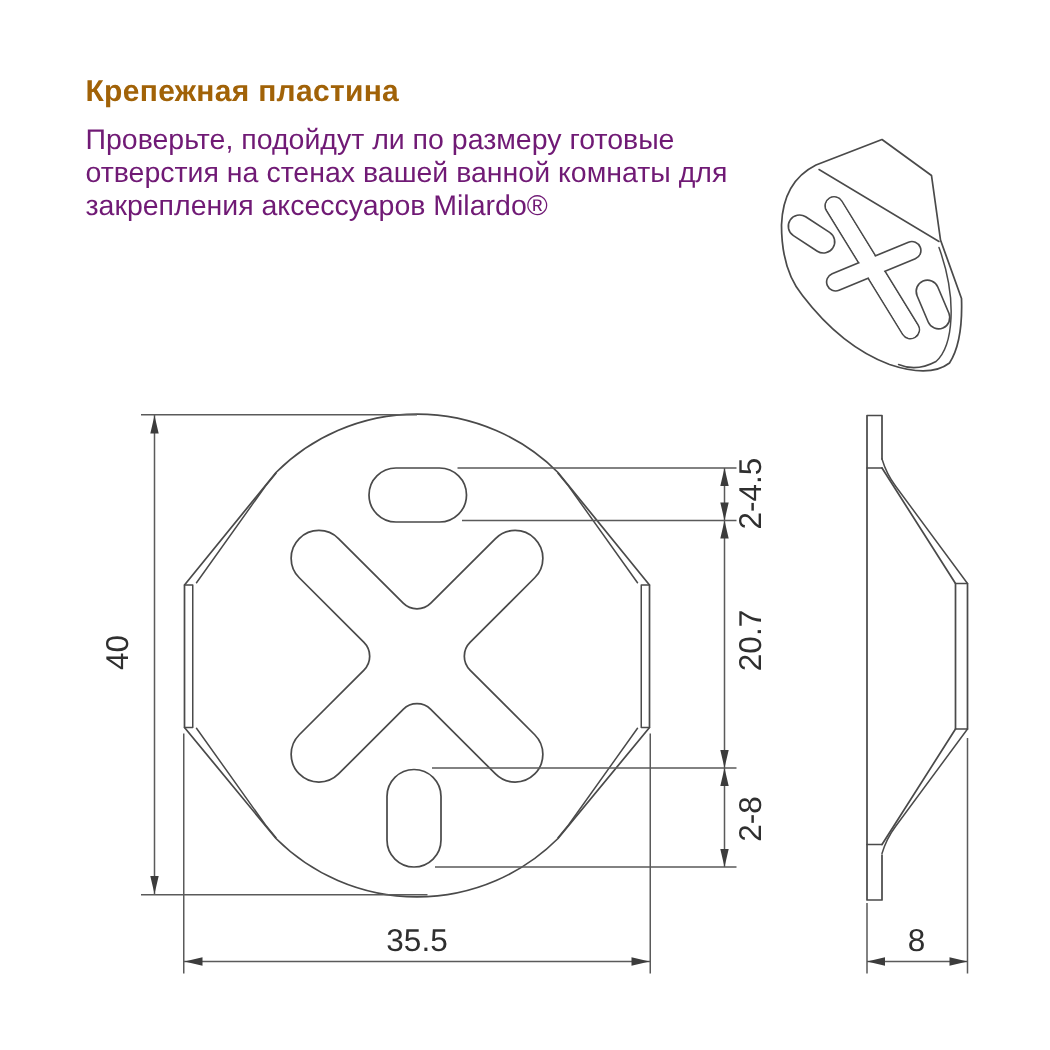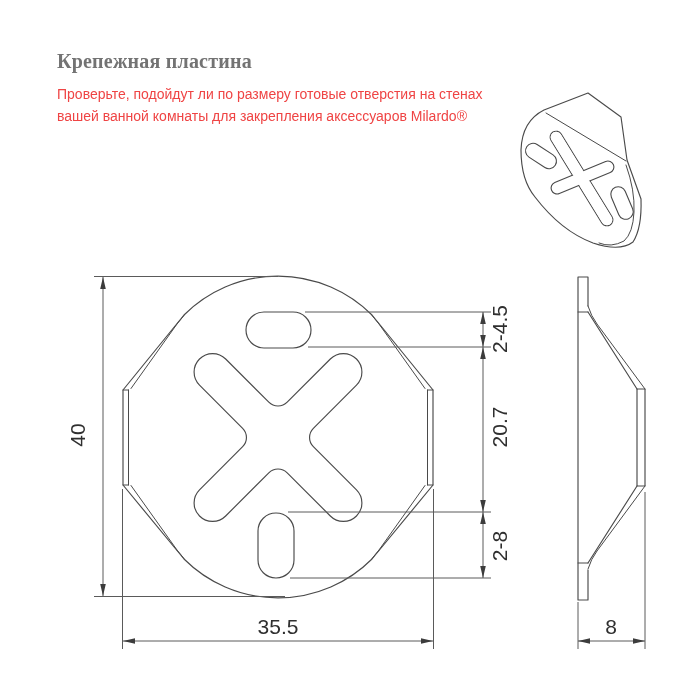--- a/index.html
+++ b/index.html
@@ -1,20 +1,20 @@
 <!DOCTYPE html>
 <html><head>
 <meta charset="utf-8">
 <style>
   html,body{margin:0;padding:0;background:#fff;}
   .page{position:relative;width:700px;height:700px;background:#ffffff;overflow:hidden;
         font-family:"Liberation Sans", sans-serif;}
   .hdr{position:absolute;left:57px;top:50px;width:460px;}
-  .hdr h1{margin:0 0 10px 0;font-size:20px;font-weight:bold;color:#737373;letter-spacing:.2px;font-family:Liberation Serif, serif;}
-  .hdr p{margin:0;font-size:14px;line-height:22px;color:#ef4444;max-width:452px;}
+  .hdr h1{margin:0 0 10px 0;font-size:20px;font-weight:bold;color:#a16207;letter-spacing:.2px;}
+  .hdr p{margin:0;font-size:19px;line-height:22px;color:#701a75;max-width:452px;}
   svg{position:absolute;left:0;top:0;}
   .geo{stroke:#4a4a4a;stroke-width:1.15;fill:none;stroke-linejoin:round;stroke-linecap:round;}
   .geo2{stroke:#4a4a4a;stroke-width:1;fill:none;stroke-linejoin:round;stroke-linecap:round;}
   .cut{stroke:#4a4a4a;stroke-width:1.1;fill:#ffffff;}
   .cutfill{fill:#ffffff;stroke:none;}
   .dim{stroke:#5a5a5a;stroke-width:1;fill:none;stroke-linecap:butt;}
   .arr{fill:#3c3c3c;stroke:none;}
   .dimtxt{font-family:"Liberation Sans", sans-serif;font-size:21px;fill:#2f2f2f;}
 </style>
 </head>

